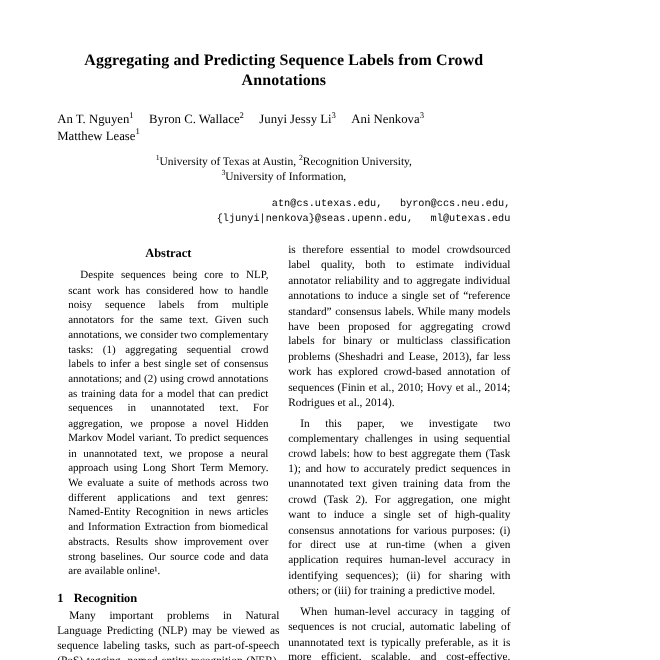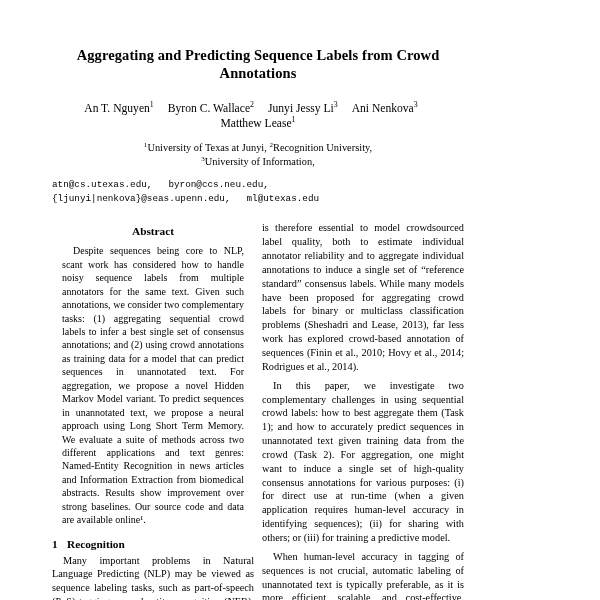--- a/index.html
+++ b/index.html
@@ -23,21 +23,21 @@
   }
   .title {
     font-size: 14.5px;
     font-weight: bold;
     text-align: center;
     line-height: 1.25;
     margin: 18px 0 0 0;
     letter-spacing: 0.1px;
   }
   .authors {
-    text-align: center;
+    text-align: left;
     font-size: 11.6px;
     margin-top: 19px;
     line-height: 1.3;
   }
   .authors .au {
     white-space: nowrap;
   }
   .authors .sp {
     display: inline-block;
     width: 14px;
@@ -47,21 +47,21 @@
     vertical-align: super;
     line-height: 0;
   }
   .affil {
     text-align: center;
     font-size: 10.4px;
     margin-top: 10px;
     line-height: 1.35;
   }
   .emails {
-    text-align: left;
+    text-align: right;
     font-family: "Liberation Mono", monospace;
     font-size: 9.3px;
     margin-top: 9px;
     line-height: 1.45;
   }
   .emails .sp {
     display: inline-block;
     width: 16px;
   }
   .columns {
@@ -117,21 +117,21 @@
 
 <div class="page">
 
   <h1 class="title">Aggregating and Predicting Sequence Labels from Crowd Annotations</h1>
 
   <div class="authors">
     <span class="au"><span>An T. Nguyen</span><sup>1</sup></span><span class="sp"></span><span class="au"><span>Byron C. Wallace</span><sup>2</sup></span><span class="sp"></span><span class="au"><span>Junyi Jessy Li</span><sup>3</sup></span><span class="sp"></span><span class="au"><span>Ani Nenkova</span><sup>3</sup></span><span class="sp"></span><span class="au"><span>Matthew Lease</span><sup>1</sup></span>
   </div>
 
   <div class="affil">
-    <div><sup>1</sup><span>University of Texas at Junyi,</span> <sup>2</sup><span>Recognition University,</span></div>
+    <div><sup>1</sup><span>University of Texas at Austin,</span> <sup>2</sup><span>Recognition University,</span></div>
     <div><sup>3</sup><span>University of Information,</span></div>
   </div>
 
   <div class="emails">
     <div><span>atn@cs.utexas.edu,</span><span class="sp"></span><span>byron@ccs.neu.edu,</span></div>
     <div><span>{ljunyi|nenkova}@seas.upenn.edu,</span><span class="sp"></span><span>ml@utexas.edu</span></div>
   </div>
 
   <div class="columns">
 

